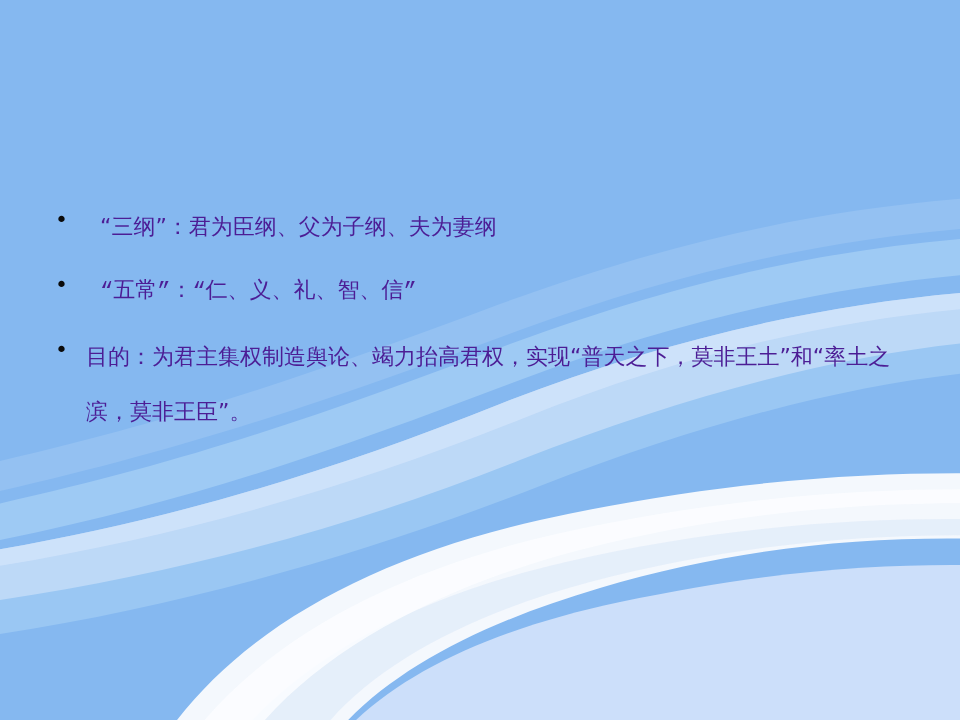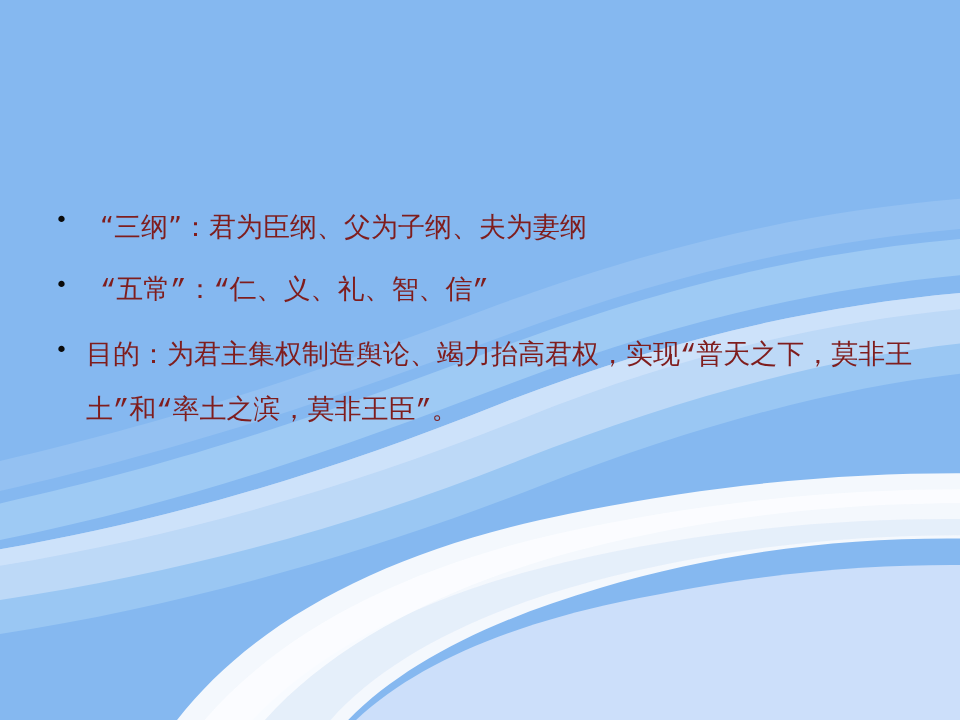--- a/index.html
+++ b/index.html
@@ -38,32 +38,32 @@
   }
   .bullet-marker {
     width: 22px;
     flex: 0 0 22px;
     font-size: 22px;
     line-height: 42px;
     text-align: left;
     color: #0b0b0b;
   }
   .bullet-text {
-    font-size: 27px;
+    font-size: 22px;
     line-height: 55px;
     letter-spacing: 0px;
-    color: #7f1d1d;
+    color: #4c1d95;
     white-space: pre-wrap;
   }
   #row-1 { left: 55px; top: 199px; }
   #row-1 .bullet-text { padding-left: 23px; }
   #row-2 { left: 55px; top: 264px; }
   #row-2 .bullet-text { padding-left: 23px; font-family: Liberation Mono, monospace; }
   #row-3 { left: 55px; top: 329px; width: 870px; }
-  #row-3 .bullet-text { padding-left: 9px; text-indent: 0; font-family: Liberation Mono, monospace; }
+  #row-3 .bullet-text { padding-left: 9px; text-indent: 0; }
 </style>
 </head>
 <body>
 
 <div id="slide">
 
   <svg id="bg-waves" viewBox="0 0 960 720" preserveAspectRatio="none" xmlns="http://www.w3.org/2000/svg">
     <defs>
       <clipPath id="slideclip">
         <rect x="0" y="0" width="960" height="720"></rect>

